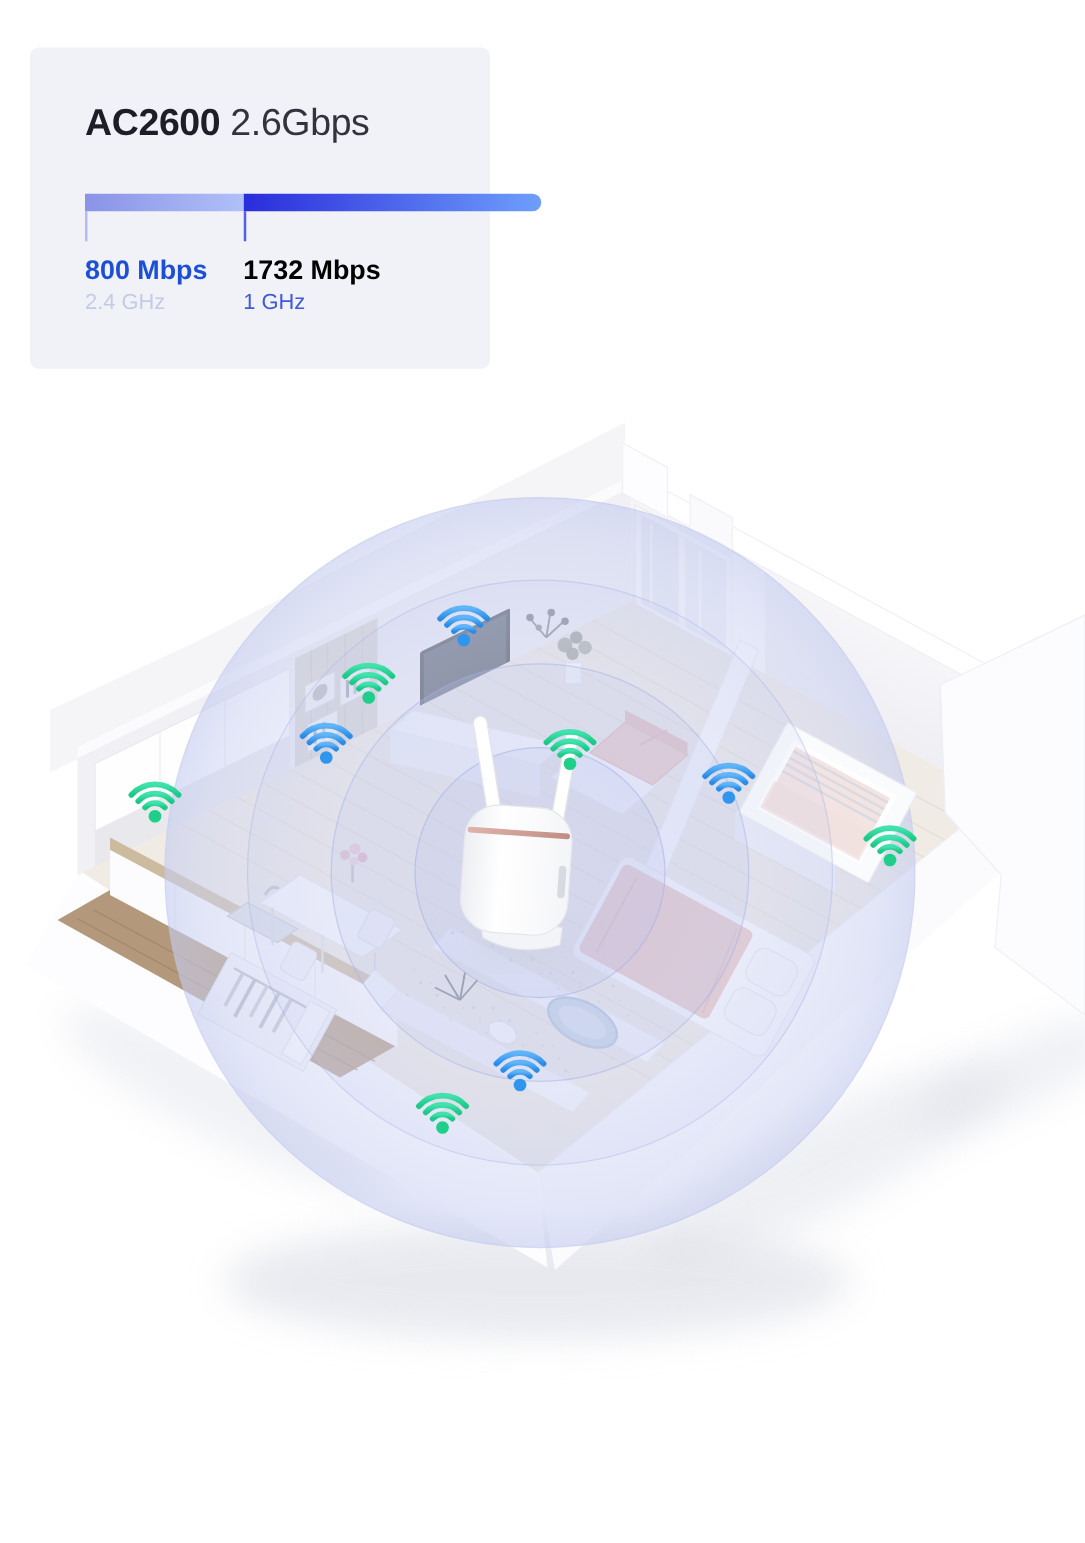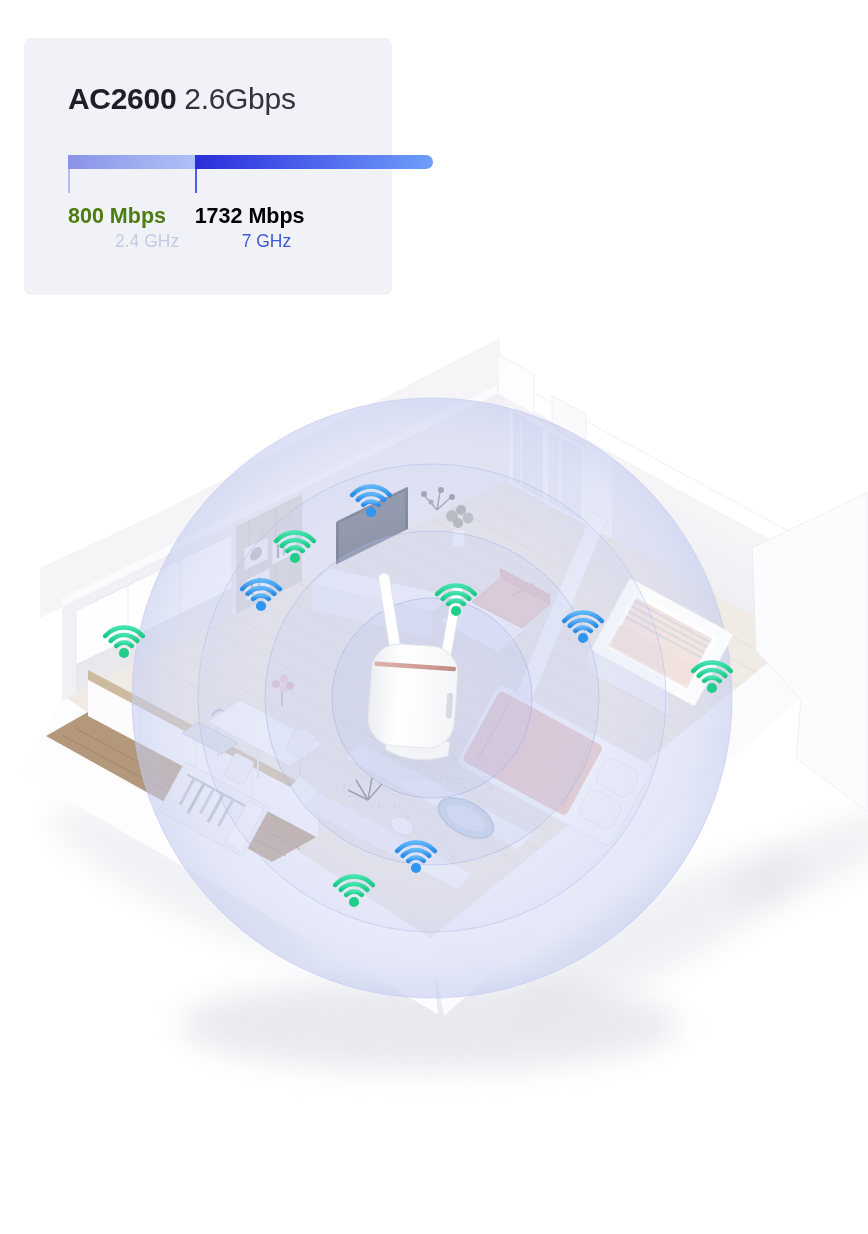--- a/index.html
+++ b/index.html
@@ -9,21 +9,21 @@
   .card-title .model{font-weight:800;color:#1e1e28;}
   .card-title .speed{font-weight:400;color:#33333e;margin-left:8px;}
   .bar-wrap{position:absolute;left:44px;top:117px;width:365px;}
   .bar-track{position:relative;width:100%;height:14px;display:flex;}
   .seg{height:14px;}
   .seg.last{border-radius:0 7px 7px 0;}
   .tick{position:absolute;top:14px;width:2px;height:24px;}
   .bar-labels{position:relative;width:100%;margin-top:34px;}
   .band{position:absolute;top:0;white-space:nowrap;}
   .band .speed-label{font-size:21.5px;font-weight:700;line-height:26px;}
-  .band .freq-label{font-size:17.5px;font-weight:400;line-height:25px;margin-left:47px;}
+  .band .freq-label{font-size:17.5px;font-weight:400;line-height:25px;}
   svg{position:absolute;left:0;top:0;}
   svg *{vector-effect:non-scaling-stroke;}
 </style>
 </head>
 <body>
 
 <svg id="scene" width="868" height="1234" viewBox="0 0 868 1234">
   <defs>
     <linearGradient id="gGreen" x1="0" y1="0" x2="0" y2="1">
       <stop offset="0" stop-color="#41e2ad"></stop>
@@ -415,22 +415,22 @@
   </div>
   <div class="bar-wrap">
     <div class="bar-track">
       <div class="seg" style="width: 34.7%; background: linear-gradient(90deg, rgb(138, 147, 230), rgb(176, 192, 248));"></div>
       <div class="seg last" style="width: 65.3%; background: linear-gradient(90deg, rgb(42, 45, 219), rgb(111, 158, 251));"></div>
       <div class="tick" style="left: 0%; background: rgb(179, 188, 240);"></div>
       <div class="tick" style="left: 34.7%; background: rgb(84, 94, 230);"></div>
     </div>
     <div class="bar-labels">
       <div class="band" style="left: 0%;">
-        <div class="speed-label" style="color: #4d7c0f;">800 Mbps</div>
+        <div class="speed-label" style="color: #1d4ed8;">800 Mbps</div>
         <div class="freq-label" style="color: rgb(197, 203, 228);">2.4 GHz</div>
       </div>
       <div class="band" style="left: 34.7%;">
         <div class="speed-label" style="color: #000000;">1732 Mbps</div>
-        <div class="freq-label" style="color: rgb(62, 90, 216);">7 GHz</div>
+        <div class="freq-label" style="color: rgb(62, 90, 216);">1 GHz</div>
       </div>
     </div>
   </div>
 </div>
 
 </body></html>

